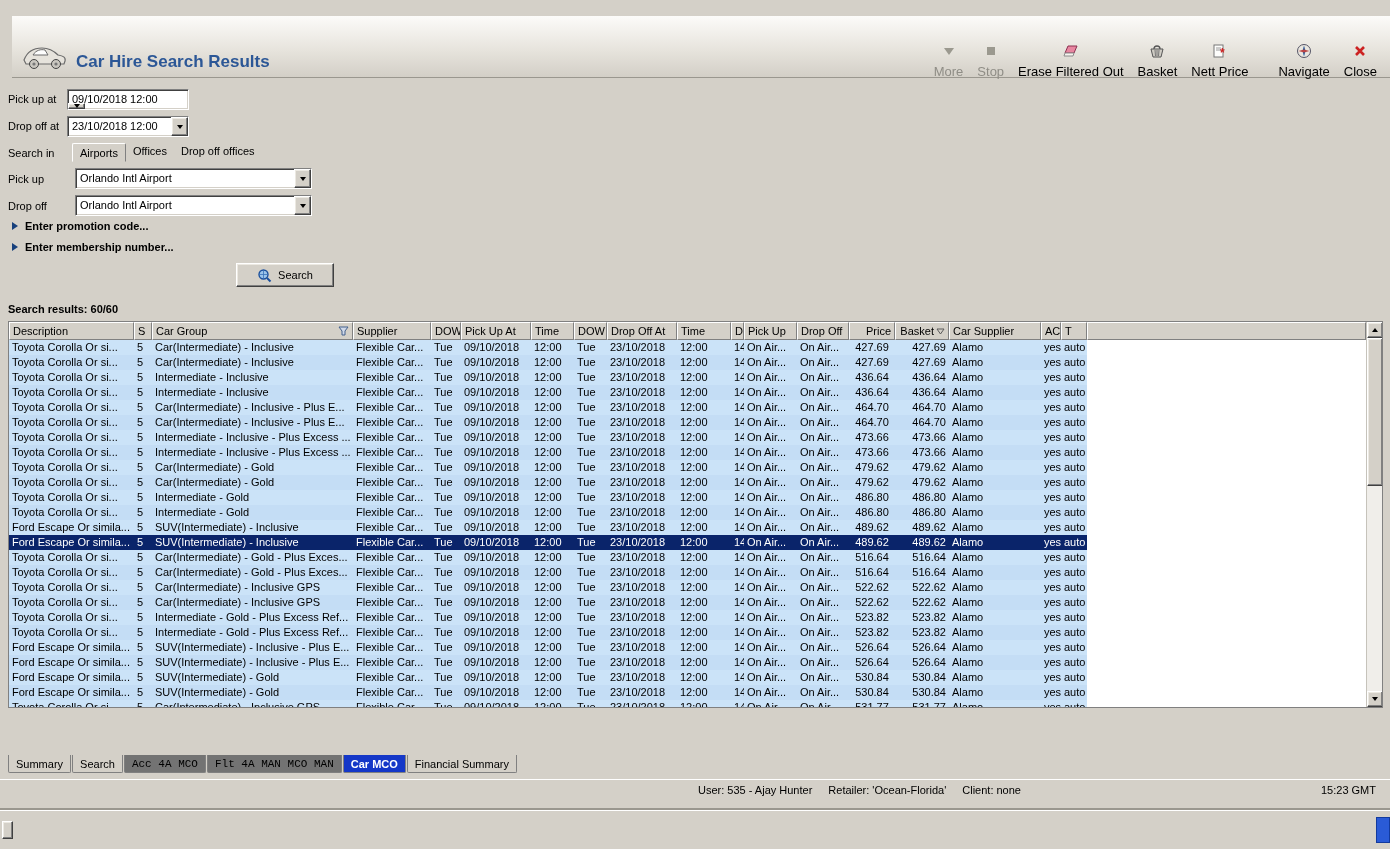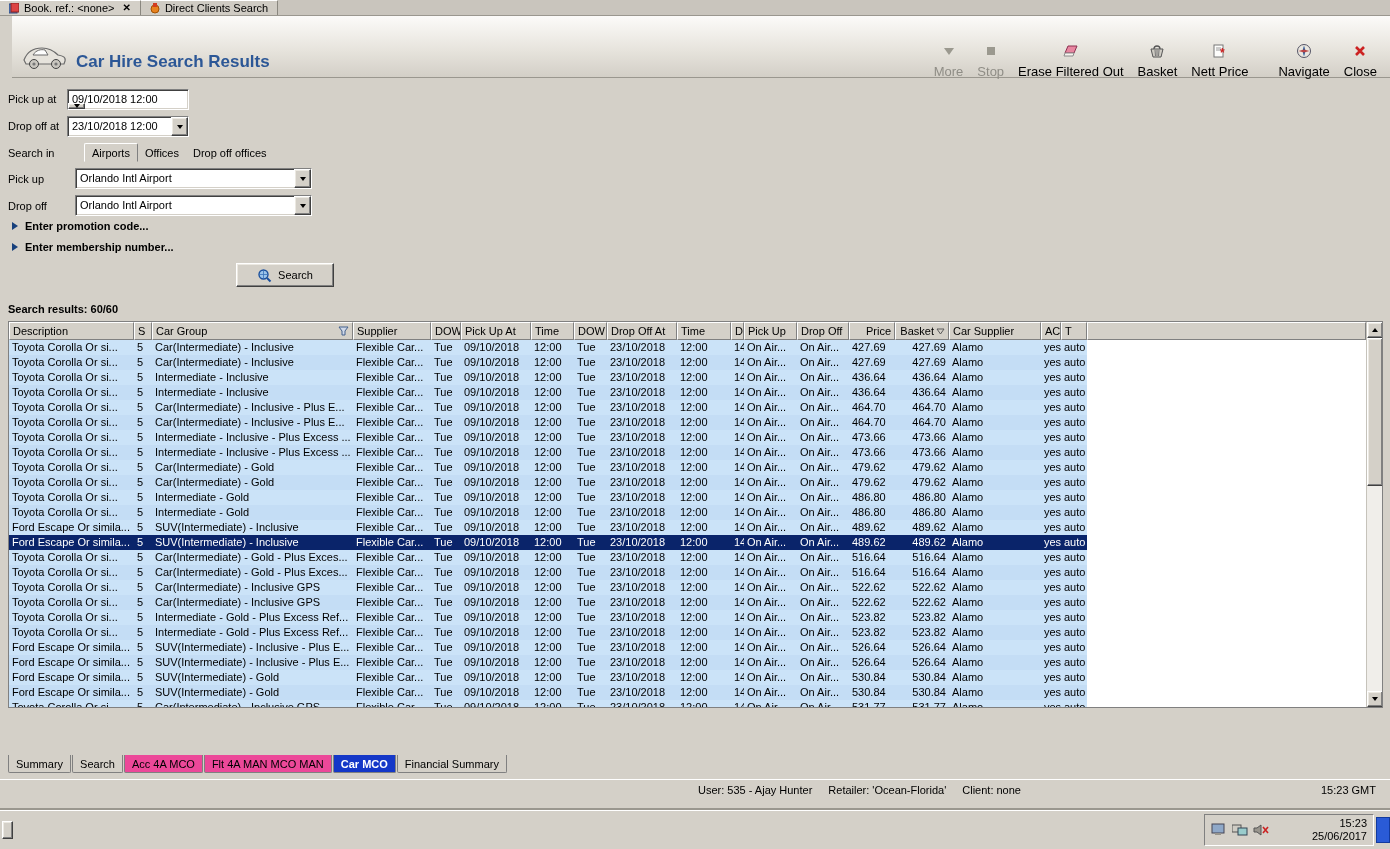--- a/index.html
+++ b/index.html
@@ -35,21 +35,21 @@
   .titem.disabled .tlbl { color:#8f8d86; }
   .titem.sep { margin-left:16px; }
 
   
   .flabel { position:absolute; left:8px; }
   .combo { position:absolute; height:21px; background:#fff; display:flex; align-items:stretch; }
   .combo .cval { flex:1; padding:3px 4px 0 4px; white-space:nowrap; overflow:hidden; }
   .combo .cbtn { width:17px; display:flex; align-items:center; justify-content:center; }
   .combo .cbtn .arr { width:0; height:0; border-left:3px solid transparent; border-right:3px solid transparent; border-top:4px solid #000; }
 
-  .stabs { position:absolute; left:84px; top:142px; display:flex; align-items:flex-end; }
+  .stabs { position:absolute; left:72px; top:142px; display:flex; }
   .stab { padding:3px 7px 2px 7px; color:#000; }
   .stab.active { background:#d4d0c8; border:1px solid; border-color:#ffffff #808080 #d4d0c8 #ffffff; border-radius:2px 2px 0 0; position:relative; top:1px; }
 
   .expander { position:absolute; left:12px; display:flex; align-items:center; gap:7px; font-weight:bold; }
   .expander .tri { width:0; height:0; border-left:6px solid #17407c; border-top:4px solid transparent; border-bottom:4px solid transparent; }
 
   .search-btn { position:absolute; left:236px; top:263px; width:98px; height:24px;
                 display:flex; align-items:center; justify-content:center; gap:6px; cursor:default; }
 
   .results-label { position:absolute; left:8px; top:303px; font-weight:bold; }
@@ -64,42 +64,42 @@
   .gh.fill { flex:1; }
   .gh.num { justify-content:flex-end; }
   .gbody { position:absolute; left:0; top:18px; right:16px; bottom:0; overflow:hidden; background:#fff; }
   .grow { display:flex; width:1078px; height:15px; line-height:15px; background:#cbe3f8; }
   .grow.alt { background:#c4ddf5; }
   .grow.selected { background:#0a246a; color:#fff; }
   .gc { flex:none; padding:0 3px; white-space:nowrap; overflow:hidden; }
   .c0 { width:125px; } .c1 { width:18px; } .c2 { width:201px; } .c3 { width:78px; }
   .c4 { width:30px; } .c5 { width:70px; } .c6 { width:43px; } .c7 { width:33px; }
   .c8 { width:70px; } .c9 { width:54px; } .c10 { width:13px; } .c11 { width:53px; }
-  .c12 { width:52px; } .c13 { width:46px; text-align:left; } .c14 { width:54px; text-align:right; }
+  .c12 { width:52px; } .c13 { width:46px; text-align:center; } .c14 { width:54px; text-align:right; }
   .c15 { width:92px; } .c16 { width:20px; } .c17 { width:26px; }
 
   .vsb { position:absolute; top:0; right:0; width:16px; height:100%; background:#f0eeea; border-left:1px solid #c6c3bb; }
   .vsb .sbtn { position:absolute; left:0; width:16px; height:16px; display:flex; align-items:center; justify-content:center; }
   .vsb .up { top:0; } .vsb .down { bottom:0; }
   .vsb .tri-up { width:0;height:0;border-left:3px solid transparent;border-right:3px solid transparent;border-bottom:4px solid #000; }
   .vsb .tri-dn { width:0;height:0;border-left:3px solid transparent;border-right:3px solid transparent;border-top:4px solid #000; }
   .vsb .thumb { position:absolute; left:0; top:16px; width:16px; height:150px; }
 
   
   .footer-strip { position:absolute; left:0; right:0; top:709px; height:46px; background:#e9e6df; }
   .footer-strip .groove { position:absolute; left:0; right:0; top:16px; height:2px; border-top:1px solid #9a978f; border-bottom:1px solid #ffffff; }
   .search-time { position:absolute; left:10px; top:28px; }
   .info-btn { position:absolute; right:20px; top:18px; width:25px; height:20px; display:flex; align-items:center; justify-content:center;
               font-family:"Liberation Serif", serif; font-style:italic; font-weight:bold; font-size:14px; color:#1b3fae; }
 
   
   .btabs { position:absolute; left:8px; top:755px; height:18px; display:flex; }
   .btab { padding:3px 7px 2px 7px; background:#d4d0c8; border:1px solid #808080; border-top:none;
           border-radius:0 0 2px 2px; margin-right:1px; white-space:nowrap; }
-  .btab.green { background:#ec4899; }
+  .btab.green { background:#737373;font-family:Liberation Mono, monospace; }
   .btab.blue { background:#1437c8; color:#fff; font-weight:bold; }
 
   
   .sbar { position:absolute; left:0; right:0; top:779px; height:19px; background:#d4d0c8; border-top:1px solid #ffffff; }
   .sbar .grp { position:absolute; left:698px; top:4px; display:flex; gap:16px; white-space:nowrap; }
   .sbar .gmt { position:absolute; right:14px; top:4px; }
 
   
   .taskbar { position:absolute; left:0; right:0; bottom:0; height:39px; background:#d4d0c8;
              border-top:1px solid #ffffff; box-shadow:0 -2px 0 #9a978f; }
@@ -107,37 +107,20 @@
   .tray { position:absolute; right:16px; top:3px; height:32px; width:170px; display:flex; align-items:center; gap:5px; padding:0 6px;
           border-top:1px solid #808080; border-left:1px solid #808080; border-bottom:1px solid #fff; border-right:1px solid #fff; }
   .tray .clock { margin-left:auto; text-align:right; font-size:11px; line-height:13px; white-space:nowrap; }
   .tb-corner { position:absolute; right:0; top:6px; width:14px; height:26px; background:#2a5bd7; border:1px solid #123a9e; }
 </style>
 </head>
 <body>
 
 <div id="screen">
 
-  <div class="wtabs">
-    <div class="wtab">
-      <svg width="10" height="11" viewBox="0 0 10 11">
-          <rect x="0" y="1" width="8" height="9" fill="#5a7fc0" stroke="#2c4a80"></rect>
-          <rect x="2" y="0" width="8" height="9" fill="#d44" stroke="#822"></rect>
-        </svg>
-      <span>Book. ref.: &lt;none&gt;</span>
-      <span class="xbtn">✕</span>
-    </div>
-    <div class="wtab inactive">
-      <svg width="10" height="11" viewBox="0 0 10 11">
-          <circle cx="5" cy="6" r="4" fill="#e8821e" stroke="#a05000"></circle>
-          <rect x="3" y="0" width="4" height="4" fill="#d43c1e"></rect>
-        </svg>
-      <span>Direct Clients Search</span>
-    </div>
-  </div>
 
   <div class="hdr">
     <span class="hdr-caricon">
       <svg width="48" height="30" viewBox="0 0 48 30">
         <path d="M4 18 C7 10 14 6 22 6 C30 6 34 9 38 13 C43 14 46 15 45 19 L44 22 L6 22 Z" fill="#e6e3dc" stroke="#6b6b6b" stroke-width="1.2"></path>
         <path d="M13 13 C16 8 21 7 25 8 L28 13 Z" fill="#fdfdfd" stroke="#6b6b6b"></path>
         <circle cx="14" cy="22" r="4.5" fill="#c9c6bf" stroke="#444"></circle>
         <circle cx="36" cy="22" r="4.5" fill="#c9c6bf" stroke="#444"></circle>
         <circle cx="14" cy="22" r="1.6" fill="#777"></circle>
         <circle cx="36" cy="22" r="1.6" fill="#777"></circle>
@@ -865,34 +848,16 @@
     <div class="grp">
       <span>User: 535 - Ajay Hunter</span>
       <span>Retailer: 'Ocean-Florida'</span>
       <span>Client: none</span>
     </div>
     <span class="gmt">15:23 GMT</span>
   </div>
 
   <div class="taskbar">
     <div class="tb-grip raised"></div>
-    <div class="tray">
-      <svg width="16" height="14" viewBox="0 0 16 14">
-          <rect x="1" y="1" width="12" height="9" fill="#8fa8c8" stroke="#445"></rect>
-          <rect x="4" y="10" width="6" height="2" fill="#99968e"></rect>
-        </svg>
-      <svg width="16" height="14" viewBox="0 0 16 14">
-          <rect x="0" y="2" width="9" height="7" fill="#cfccc4" stroke="#555"></rect>
-          <rect x="6" y="5" width="9" height="7" fill="#9cc" stroke="#345"></rect>
-        </svg>
-      <svg width="16" height="14" viewBox="0 0 16 14">
-          <polygon points="1,5 4,5 8,2 8,12 4,9 1,9" fill="#99968e" stroke="#555"></polygon>
-          <path d="M10 4 L15 10 M15 4 L10 10" stroke="#cc2222" stroke-width="1.6"></path>
-        </svg>
-      <div class="clock">
-        <div>15:23</div>
-        <div>25/06/2017</div>
-      </div>
-    </div>
     <div class="tb-corner"></div>
   </div>
 
 </div>
 
 </body></html>

